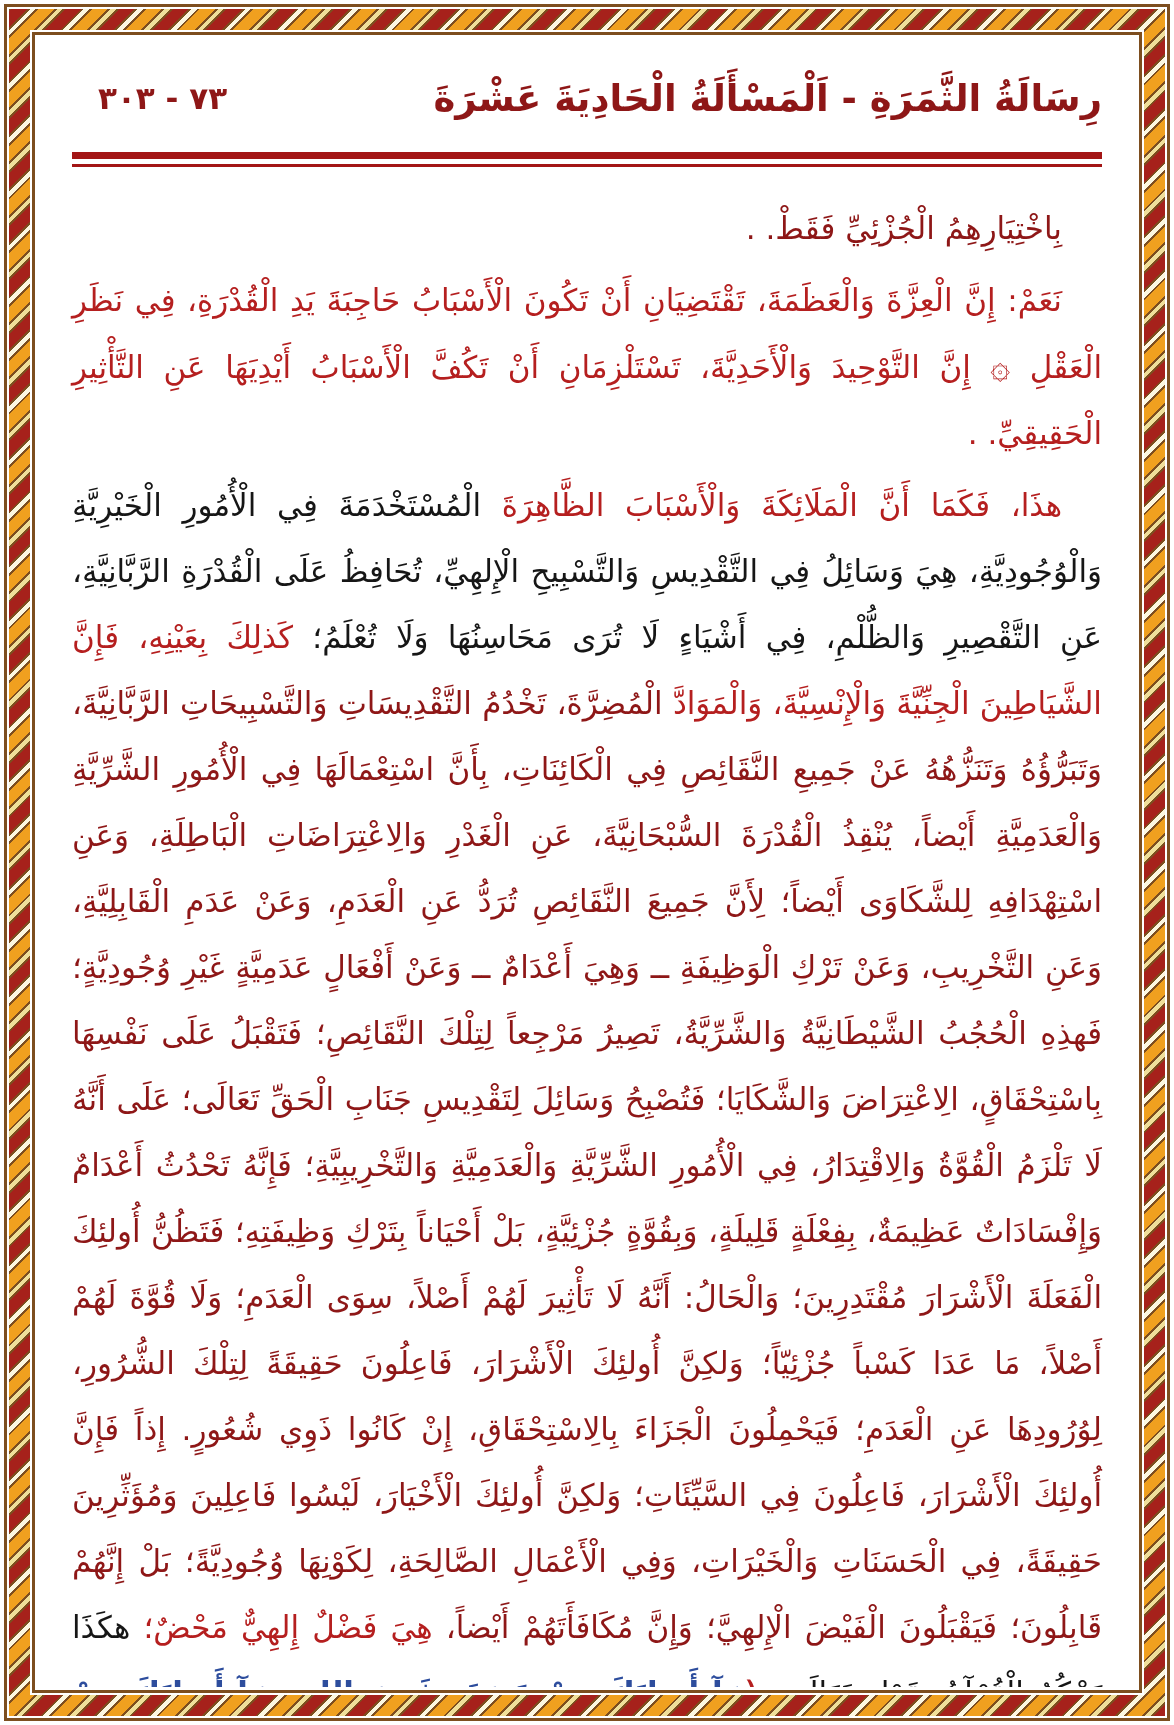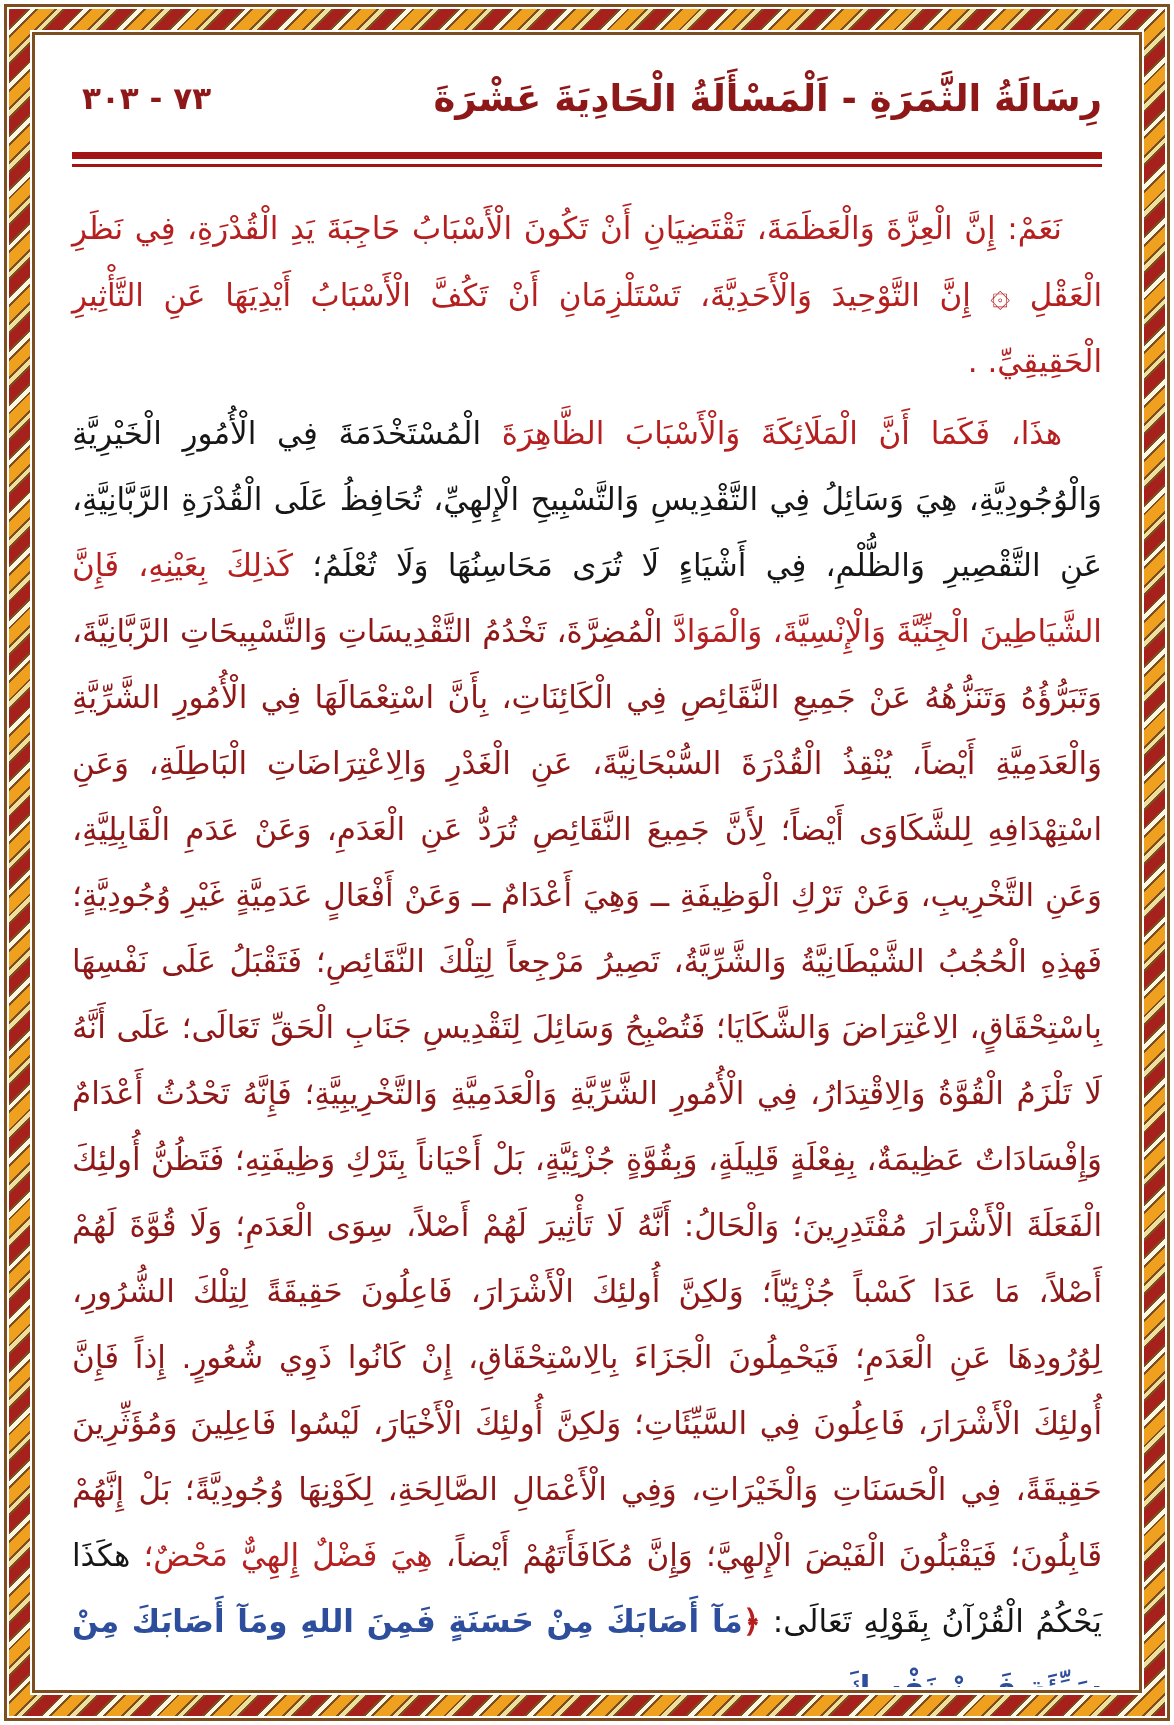--- a/index.html
+++ b/index.html
@@ -41,21 +41,21 @@
     overflow:hidden;
   }
   .header{position:relative;height:74px;margin-top:10px;}
   .title{
     margin:0;text-align:right;
     font-size:37px;font-weight:bold;
     color:var(--text-maroon);
     line-height:74px;
   }
   .pagenum{
-    position:absolute;left:10px;top:18px;
+    position:absolute;left:26px;top:18px;
     font-size:31px;font-weight:bold;
     color:var(--text-maroon);
   }
   .rule{margin:16px 0 28px 0;}
   .rule-thick{height:7px;background:var(--rule-red);}
   .rule-thin{height:3px;background:var(--rule-red);margin-top:5px;}
   .body{
     direction:rtl;
     text-align:justify;
     font-size:31px;
@@ -81,17 +81,18 @@
   <div class="content">
     <div class="header">
       <span class="pagenum">٧٣ - ٣٠٣</span>
       <h1 class="title">رِسَالَةُ الثَّمَرَةِ - اَلْمَسْأَلَةُ الْحَادِيَةَ عَشْرَةَ</h1>
     </div>
     <div class="rule">
       <div class="rule-thick"></div>
       <div class="rule-thin"></div>
     </div>
     <div class="body" id="body-text">
+        <p><span class="seg-maroon">بِاخْتِيَارِهِمُ الْجُزْئِيِّ فَقَطْ. .</span></p>
         <p><span class="seg-red">نَعَمْ: إِنَّ الْعِزَّةَ وَالْعَظَمَةَ، تَقْتَضِيَانِ أَنْ تَكُونَ الْأَسْبَابُ حَاجِبَةَ يَدِ الْقُدْرَةِ، فِي نَظَرِ الْعَقْلِ </span><span class="seg-red rub">۞</span><span class="seg-red"> إِنَّ التَّوْحِيدَ وَالْأَحَدِيَّةَ، تَسْتَلْزِمَانِ أَنْ تَكُفَّ الْأَسْبَابُ أَيْدِيَهَا عَنِ التَّأْثِيرِ الْحَقِيقِيِّ. .</span></p>
         <p><span class="seg-red">هذَا، فَكَمَا أَنَّ الْمَلَائِكَةَ وَالْأَسْبَابَ الظَّاهِرَةَ </span><span class="seg-black">الْمُسْتَخْدَمَةَ فِي الْأُمُورِ الْخَيْرِيَّةِ وَالْوُجُودِيَّةِ، هِيَ وَسَائِلُ فِي التَّقْدِيسِ وَالتَّسْبِيحِ الْإِلهِيِّ، تُحَافِظُ عَلَى الْقُدْرَةِ الرَّبَّانِيَّةِ، عَنِ التَّقْصِيرِ وَالظُّلْمِ، فِي أَشْيَاءٍ لَا تُرَى مَحَاسِنُهَا وَلَا تُعْلَمُ؛ </span><span class="seg-red">كَذلِكَ بِعَيْنِهِ، فَإِنَّ الشَّيَاطِينَ الْجِنِّيَّةَ وَالْإِنْسِيَّةَ، وَالْمَوَادَّ </span><span class="seg-maroon">الْمُضِرَّةَ، تَخْدُمُ التَّقْدِيسَاتِ وَالتَّسْبِيحَاتِ الرَّبَّانِيَّةَ، وَتَبَرُّؤُهُ وَتَنَزُّهُهُ عَنْ جَمِيعِ النَّقَائِصِ فِي الْكَائِنَاتِ، بِأَنَّ اسْتِعْمَالَهَا فِي الْأُمُورِ الشَّرِّيَّةِ وَالْعَدَمِيَّةِ أَيْضاً، يُنْقِذُ الْقُدْرَةَ السُّبْحَانِيَّةَ، عَنِ الْغَدْرِ وَالِاعْتِرَاضَاتِ الْبَاطِلَةِ، وَعَنِ اسْتِهْدَافِهِ لِلشَّكَاوَى أَيْضاً؛ لِأَنَّ جَمِيعَ النَّقَائِصِ تُرَدُّ عَنِ الْعَدَمِ، وَعَنْ عَدَمِ الْقَابِلِيَّةِ، وَعَنِ التَّخْرِيبِ، وَعَنْ تَرْكِ الْوَظِيفَةِ ــ وَهِيَ أَعْدَامٌ ــ وَعَنْ أَفْعَالٍ عَدَمِيَّةٍ غَيْرِ وُجُودِيَّةٍ؛ فَهذِهِ الْحُجُبُ الشَّيْطَانِيَّةُ وَالشَّرِّيَّةُ، تَصِيرُ مَرْجِعاً لِتِلْكَ النَّقَائِصِ؛ فَتَقْبَلُ عَلَى نَفْسِهَا بِاسْتِحْقَاقٍ، الِاعْتِرَاضَ وَالشَّكَايَا؛ فَتُصْبِحُ وَسَائِلَ لِتَقْدِيسِ جَنَابِ الْحَقِّ تَعَالَى؛ عَلَى أَنَّهُ لَا تَلْزَمُ الْقُوَّةُ وَالِاقْتِدَارُ، فِي الْأُمُورِ الشَّرِّيَّةِ وَالْعَدَمِيَّةِ وَالتَّخْرِيبِيَّةِ؛ فَإِنَّهُ تَحْدُثُ أَعْدَامٌ وَإِفْسَادَاتٌ عَظِيمَةٌ، بِفِعْلَةٍ قَلِيلَةٍ، وَبِقُوَّةٍ جُزْئِيَّةٍ، بَلْ أَحْيَاناً بِتَرْكِ وَظِيفَتِهِ؛ فَتَظُنُّ أُولئِكَ الْفَعَلَةَ الْأَشْرَارَ مُقْتَدِرِينَ؛ وَالْحَالُ: أَنَّهُ لَا تَأْثِيرَ لَهُمْ أَصْلاً، سِوَى الْعَدَمِ؛ وَلَا قُوَّةَ لَهُمْ أَصْلاً، مَا عَدَا كَسْباً جُزْئِيّاً؛ وَلكِنَّ أُولئِكَ الْأَشْرَارَ، فَاعِلُونَ حَقِيقَةً لِتِلْكَ الشُّرُورِ، لِوُرُودِهَا عَنِ الْعَدَمِ؛ فَيَحْمِلُونَ الْجَزَاءَ بِالِاسْتِحْقَاقِ، إِنْ كَانُوا ذَوِي شُعُورٍ. إِذاً فَإِنَّ أُولئِكَ الْأَشْرَارَ، فَاعِلُونَ فِي السَّيِّئَاتِ؛ وَلكِنَّ أُولئِكَ الْأَخْيَارَ، لَيْسُوا فَاعِلِينَ وَمُؤَثِّرِينَ حَقِيقَةً، فِي الْحَسَنَاتِ وَالْخَيْرَاتِ، وَفِي الْأَعْمَالِ الصَّالِحَةِ، لِكَوْنِهَا وُجُودِيَّةً؛ بَلْ إِنَّهُمْ قَابِلُونَ؛ فَيَقْبَلُونَ الْفَيْضَ الْإِلهِيَّ؛ وَإِنَّ مُكَافَأَتَهُمْ أَيْضاً، </span><span class="seg-red">هِيَ فَضْلٌ إِلهِيٌّ مَحْضٌ؛ </span><span class="seg-black">هكَذَا يَحْكُمُ الْقُرْآنُ بِقَوْلِهِ تَعَالَى: </span><span class="seg-bracket">﴿</span><span class="seg-blue">مَآ أَصَابَكَ مِنْ حَسَنَةٍ فَمِنَ اللهِ ومَآ أَصَابَكَ مِنْ سَيِّئَةٍ فَمِنْ نَفْسِكَ</span></p>
       </div>
   </div>
 </div>
 
 </body></html>

